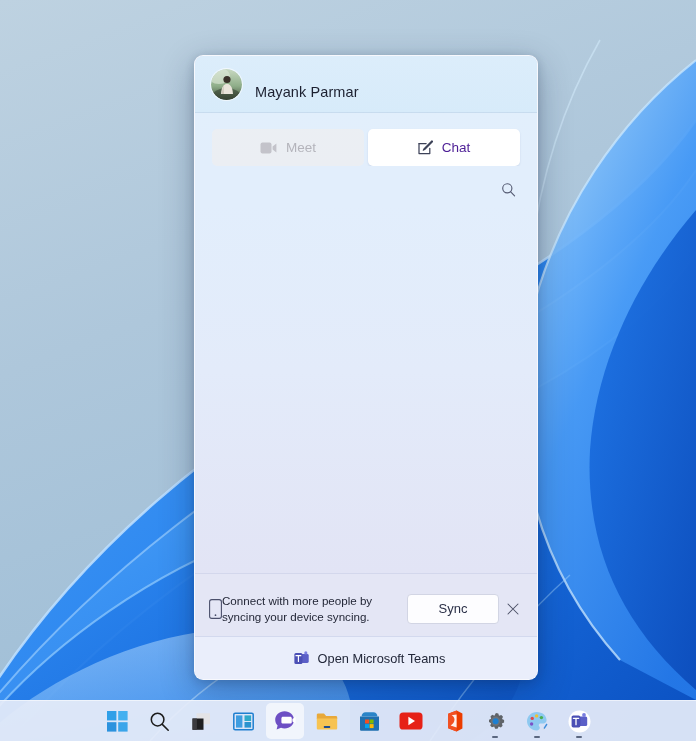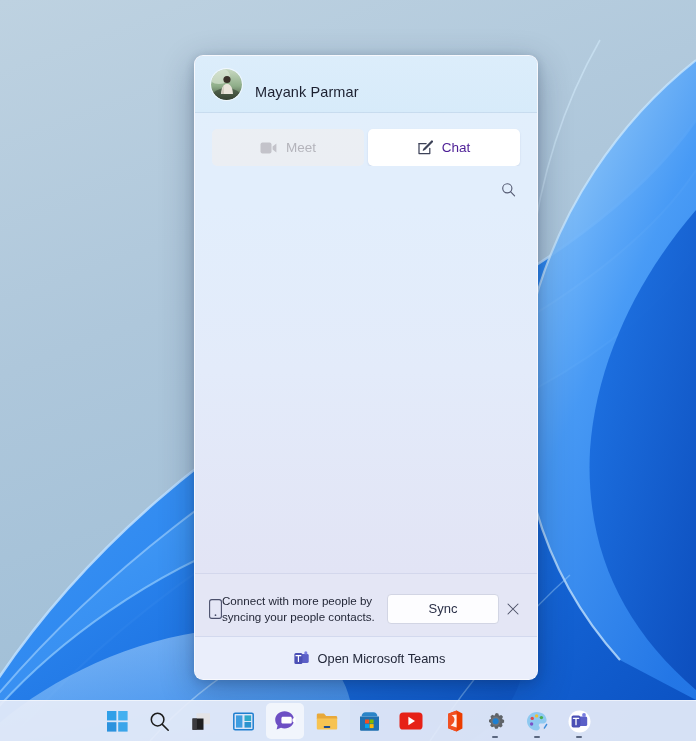--- a/index.html
+++ b/index.html
@@ -137,21 +137,21 @@
   .phone-icon { flex: 0 0 auto; display:flex; align-items:center; }
   .sync-text {
     flex: 1 1 auto;
     font-size: 11.6px;
     line-height: 15.5px;
     color: #1f2333;
   }
   .sync-text div { white-space: nowrap; }
   .sync-btn {
     flex: 0 0 auto;
-    width: 112px;
+    width: 92px;
     height: 30px;
     background: #fdfdff;
     border: 1px solid #d2d5e4;
     border-radius: 4px;
     font-size: 13px;
     color: #2b3048;
     cursor: pointer;
     font-family: "Liberation Sans", sans-serif;
   }
   .banner-close {
@@ -346,21 +346,21 @@
 
     <div class="sync-banner">
       <span class="phone-icon">
         <svg width="13" height="20" viewBox="0 0 13 20">
           <rect x="0.6" y="0.6" width="11.8" height="18.8" rx="2.2" fill="none" stroke="#4a4f6b" stroke-width="1.1"></rect>
           <circle cx="6.5" cy="16.2" r="0.85" fill="#4a4f6b"></circle>
         </svg>
       </span>
       <div class="sync-text">
         <div>Connect with more people by</div>
-        <div>syncing your people contacts.</div>
+        <div>syncing your device syncing.</div>
       </div>
       <button class="sync-btn">Sync</button>
       <button class="banner-close">
         <svg width="12" height="12" viewBox="0 0 12 12">
           <path d="M1 1 L11 11 M11 1 L1 11" stroke="#4d5268" stroke-width="1.05" stroke-linecap="round"></path>
         </svg>
       </button>
     </div>
 
     <div class="flyout-footer">

